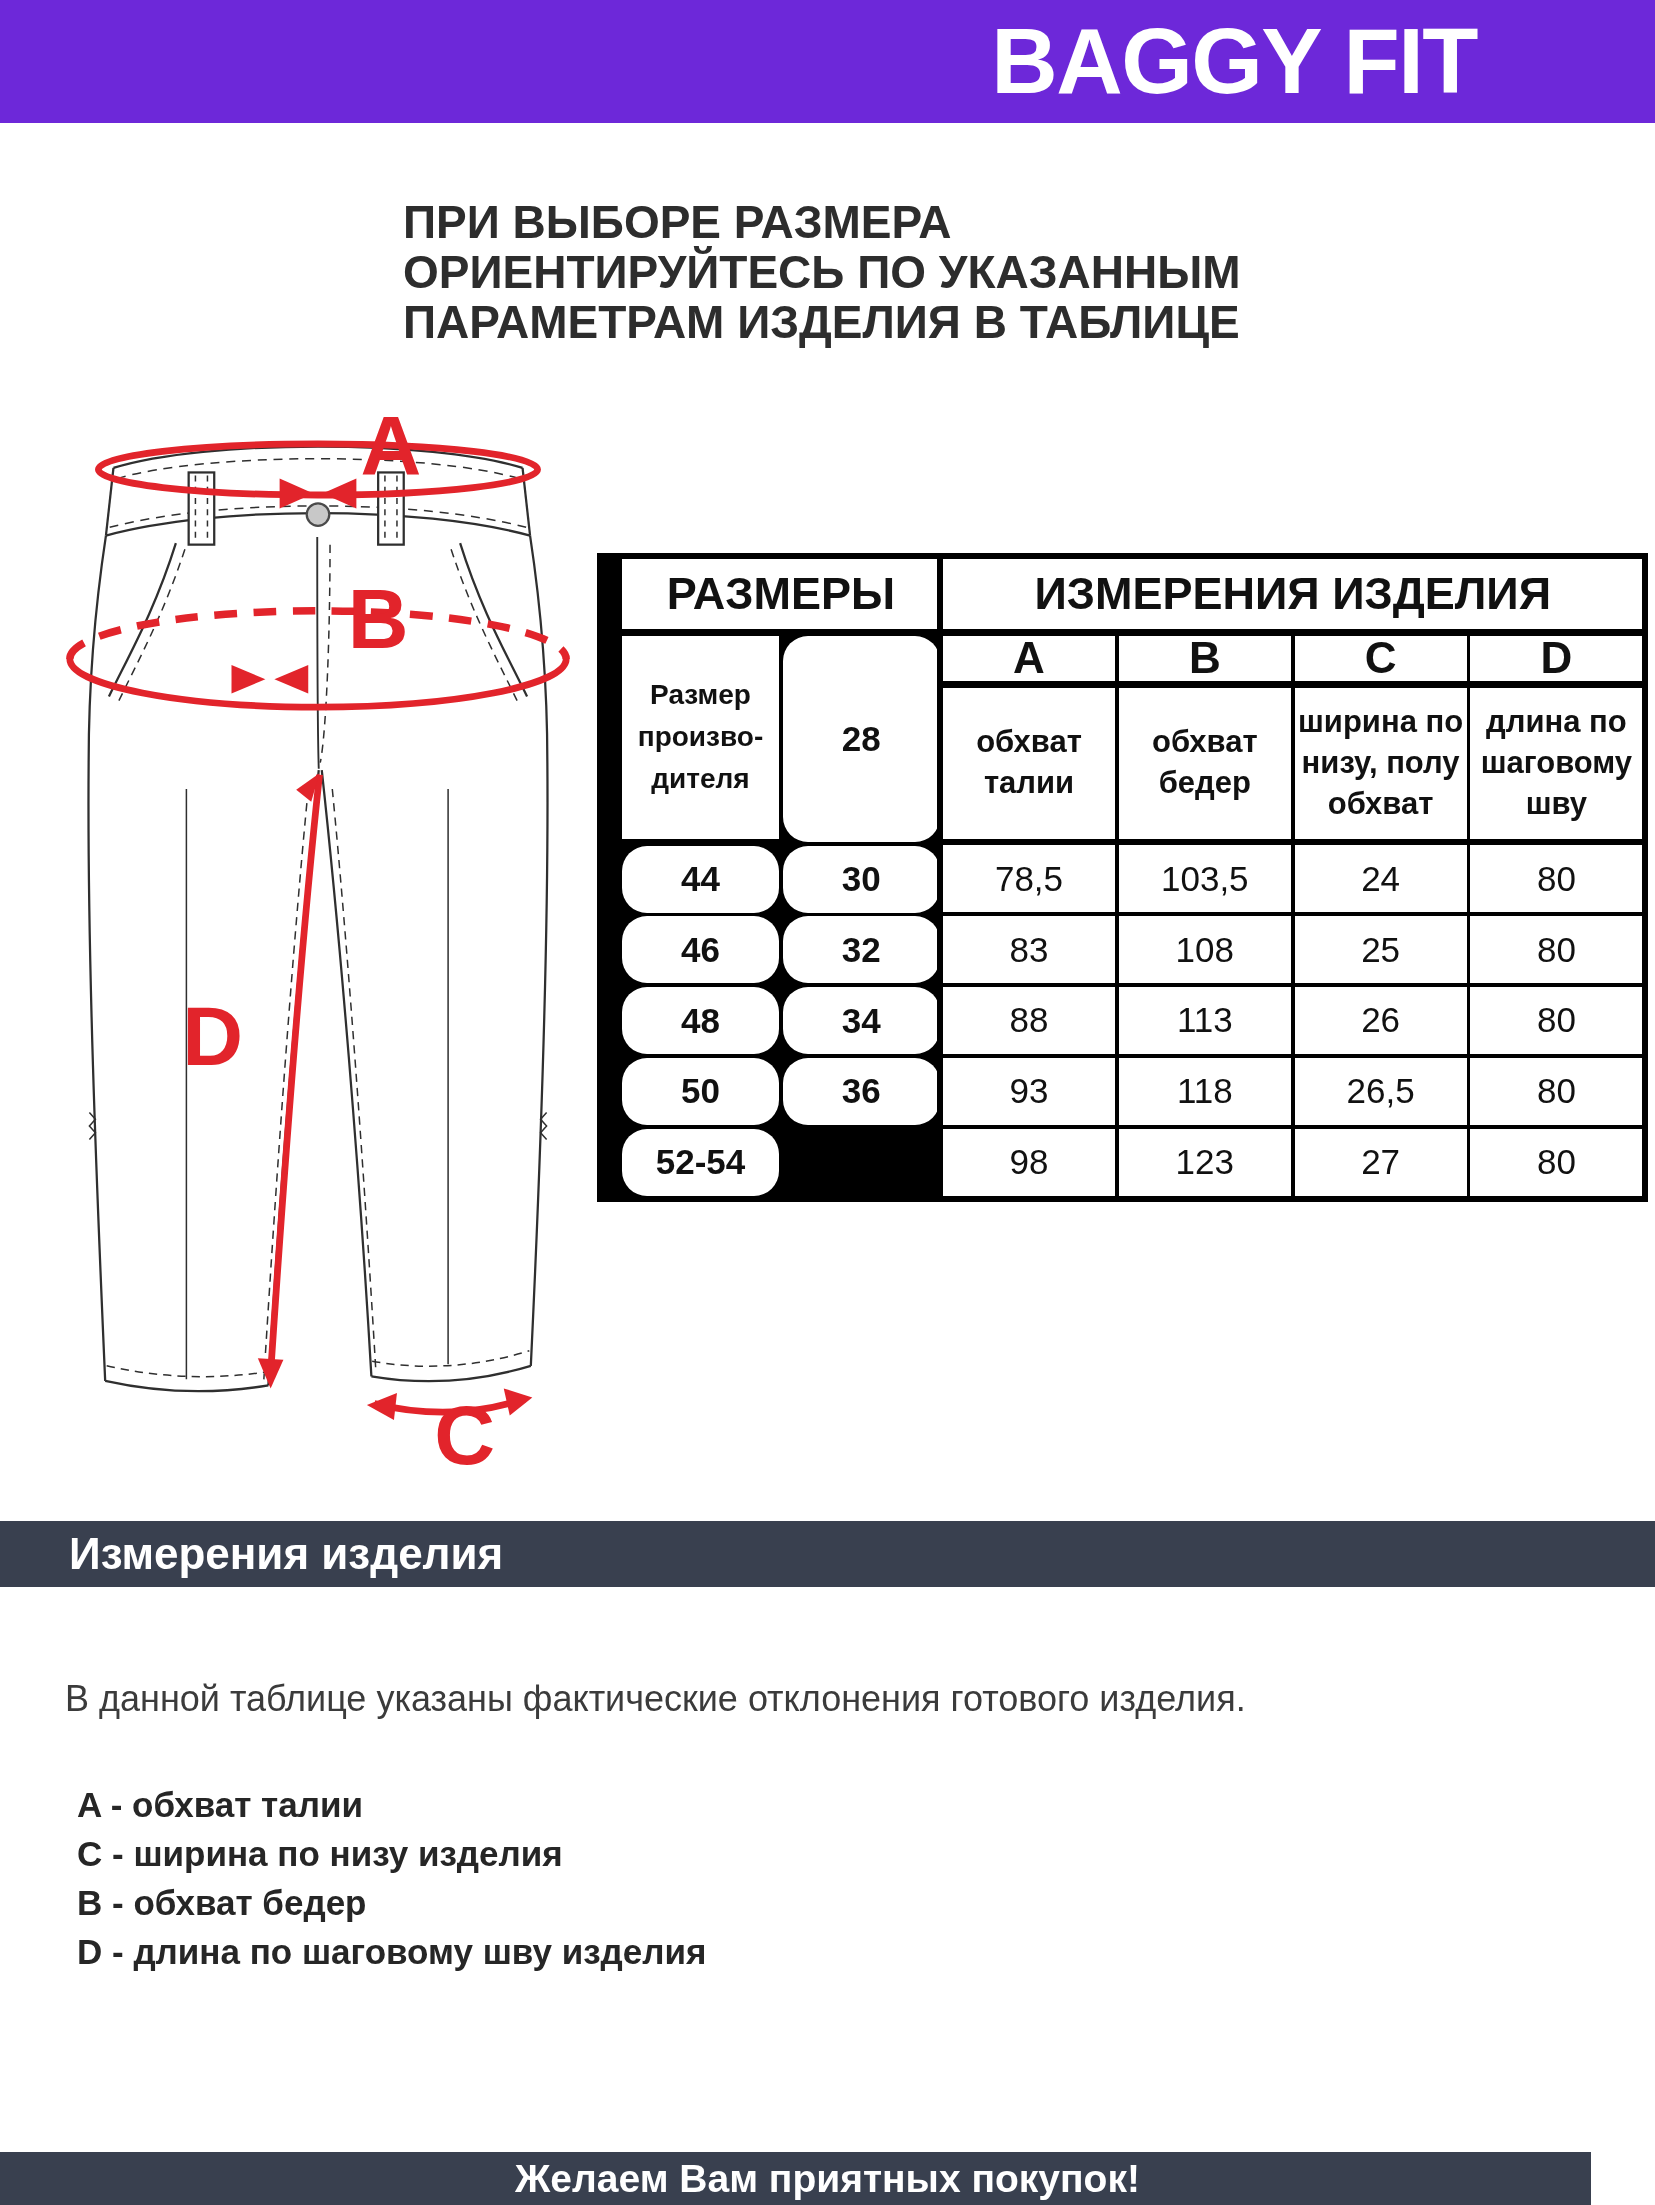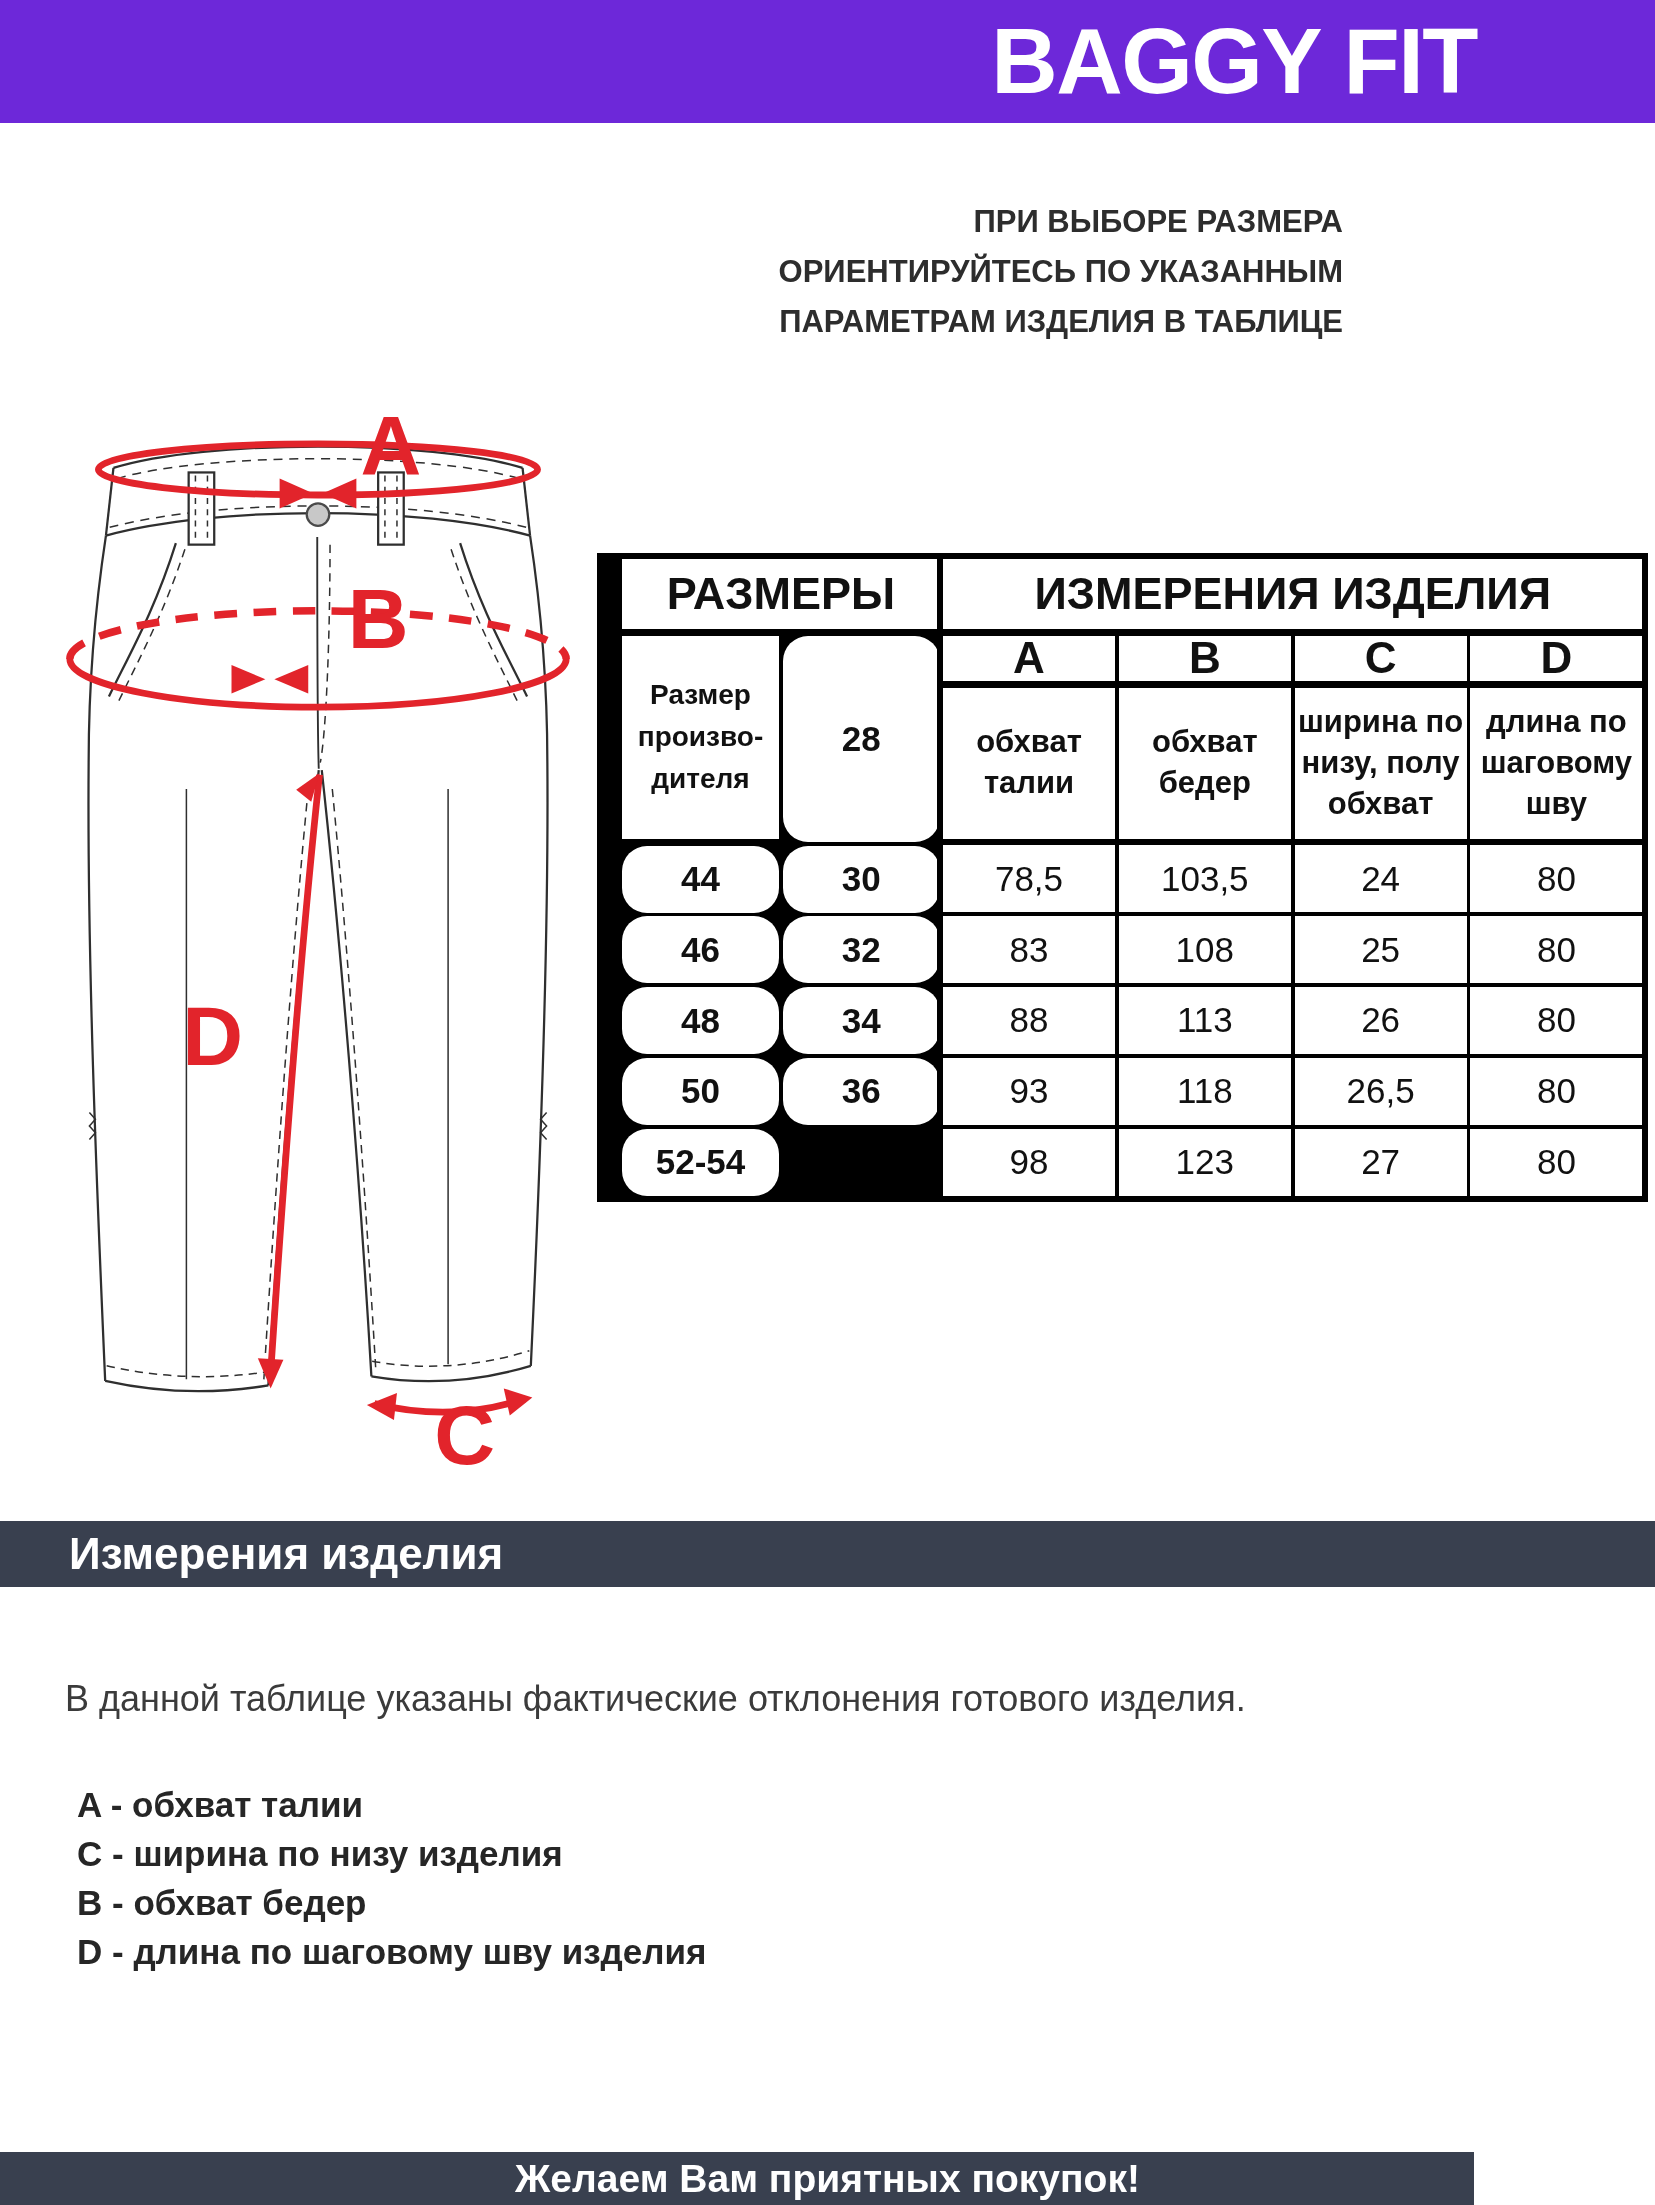--- a/index.html
+++ b/index.html
@@ -8,22 +8,22 @@
     font-family:"Liberation Sans",sans-serif;color:#262626;
   }
   
   .top-bar{position:absolute;left:0;top:0;width:1655px;height:123px;background:#6d28d9;}
   .brand{
     position:absolute;right:178px;top:0;height:123px;line-height:123px;
     color:#ffffff;font-size:92px;font-weight:bold;letter-spacing:-1.5px;
   }
   
   .intro{
-    position:absolute;left:403px;top:197px;width:940px;text-align:right;
-    font-size:31px;line-height:50px;font-weight:bold;color:#2d2d2d;
+    position:absolute;left:403px;top:197px;width:940px;text-align:left;
+    font-size:46px;line-height:50px;font-weight:bold;color:#2d2d2d;
   }
   
   .pants{position:absolute;left:36px;top:409px;width:564px;height:1106px;}
   
   .grid{position:absolute;display:grid;background:#000;padding:6px;gap:3.8px;}
   .grid-sizes{left:597px;top:553px;grid-template-columns:157px 157px;
     grid-template-rows:73px 206px 67px 67px 67px 67px 67px;padding-left:25px;}
   .grid-meas{left:937px;top:553px;grid-template-columns:172px 172px 172px 172px;
     grid-template-rows:73px 48px 154px 67px 67px 67px 67px 67px;}
   .cell{background:#fff;display:flex;align-items:center;justify-content:center;
@@ -37,21 +37,21 @@
   
   .section-bar{position:absolute;left:0;top:1521px;width:1655px;height:66px;background:#39404f;}
   .section-bar .lbl{position:absolute;left:69px;top:0;height:66px;line-height:66px;
     color:#fff;font-size:44px;font-weight:bold;}
   
   .paragraph{position:absolute;left:65px;top:1678px;width:1505px;font-size:36px;color:#3b3b3b;}
   .legend{position:absolute;left:77px;top:1780px;font-size:35px;font-weight:bold;
     line-height:49px;color:#262626;}
   .footnote{position:absolute;left:62px;top:2015px;font-size:35px;font-style:italic;color:#333;}
   
-  .footer-bar{position:absolute;left:0;top:2152px;width:1474px;height:53px;background:#39404f;}
+  .footer-bar{position:absolute;left:0;top:2152px;width:1591px;height:53px;background:#39404f;}
   .footer-bar .lbl{position:absolute;left:0;top:0;width:1655px;height:53px;line-height:53px;
     text-align:center;color:#fff;font-size:39px;font-weight:bold;}
 </style>
 </head>
 <body>
 
 <div class="page">
 
   <div class="top-bar">
     <div class="brand">BAGGY FIT</div>

